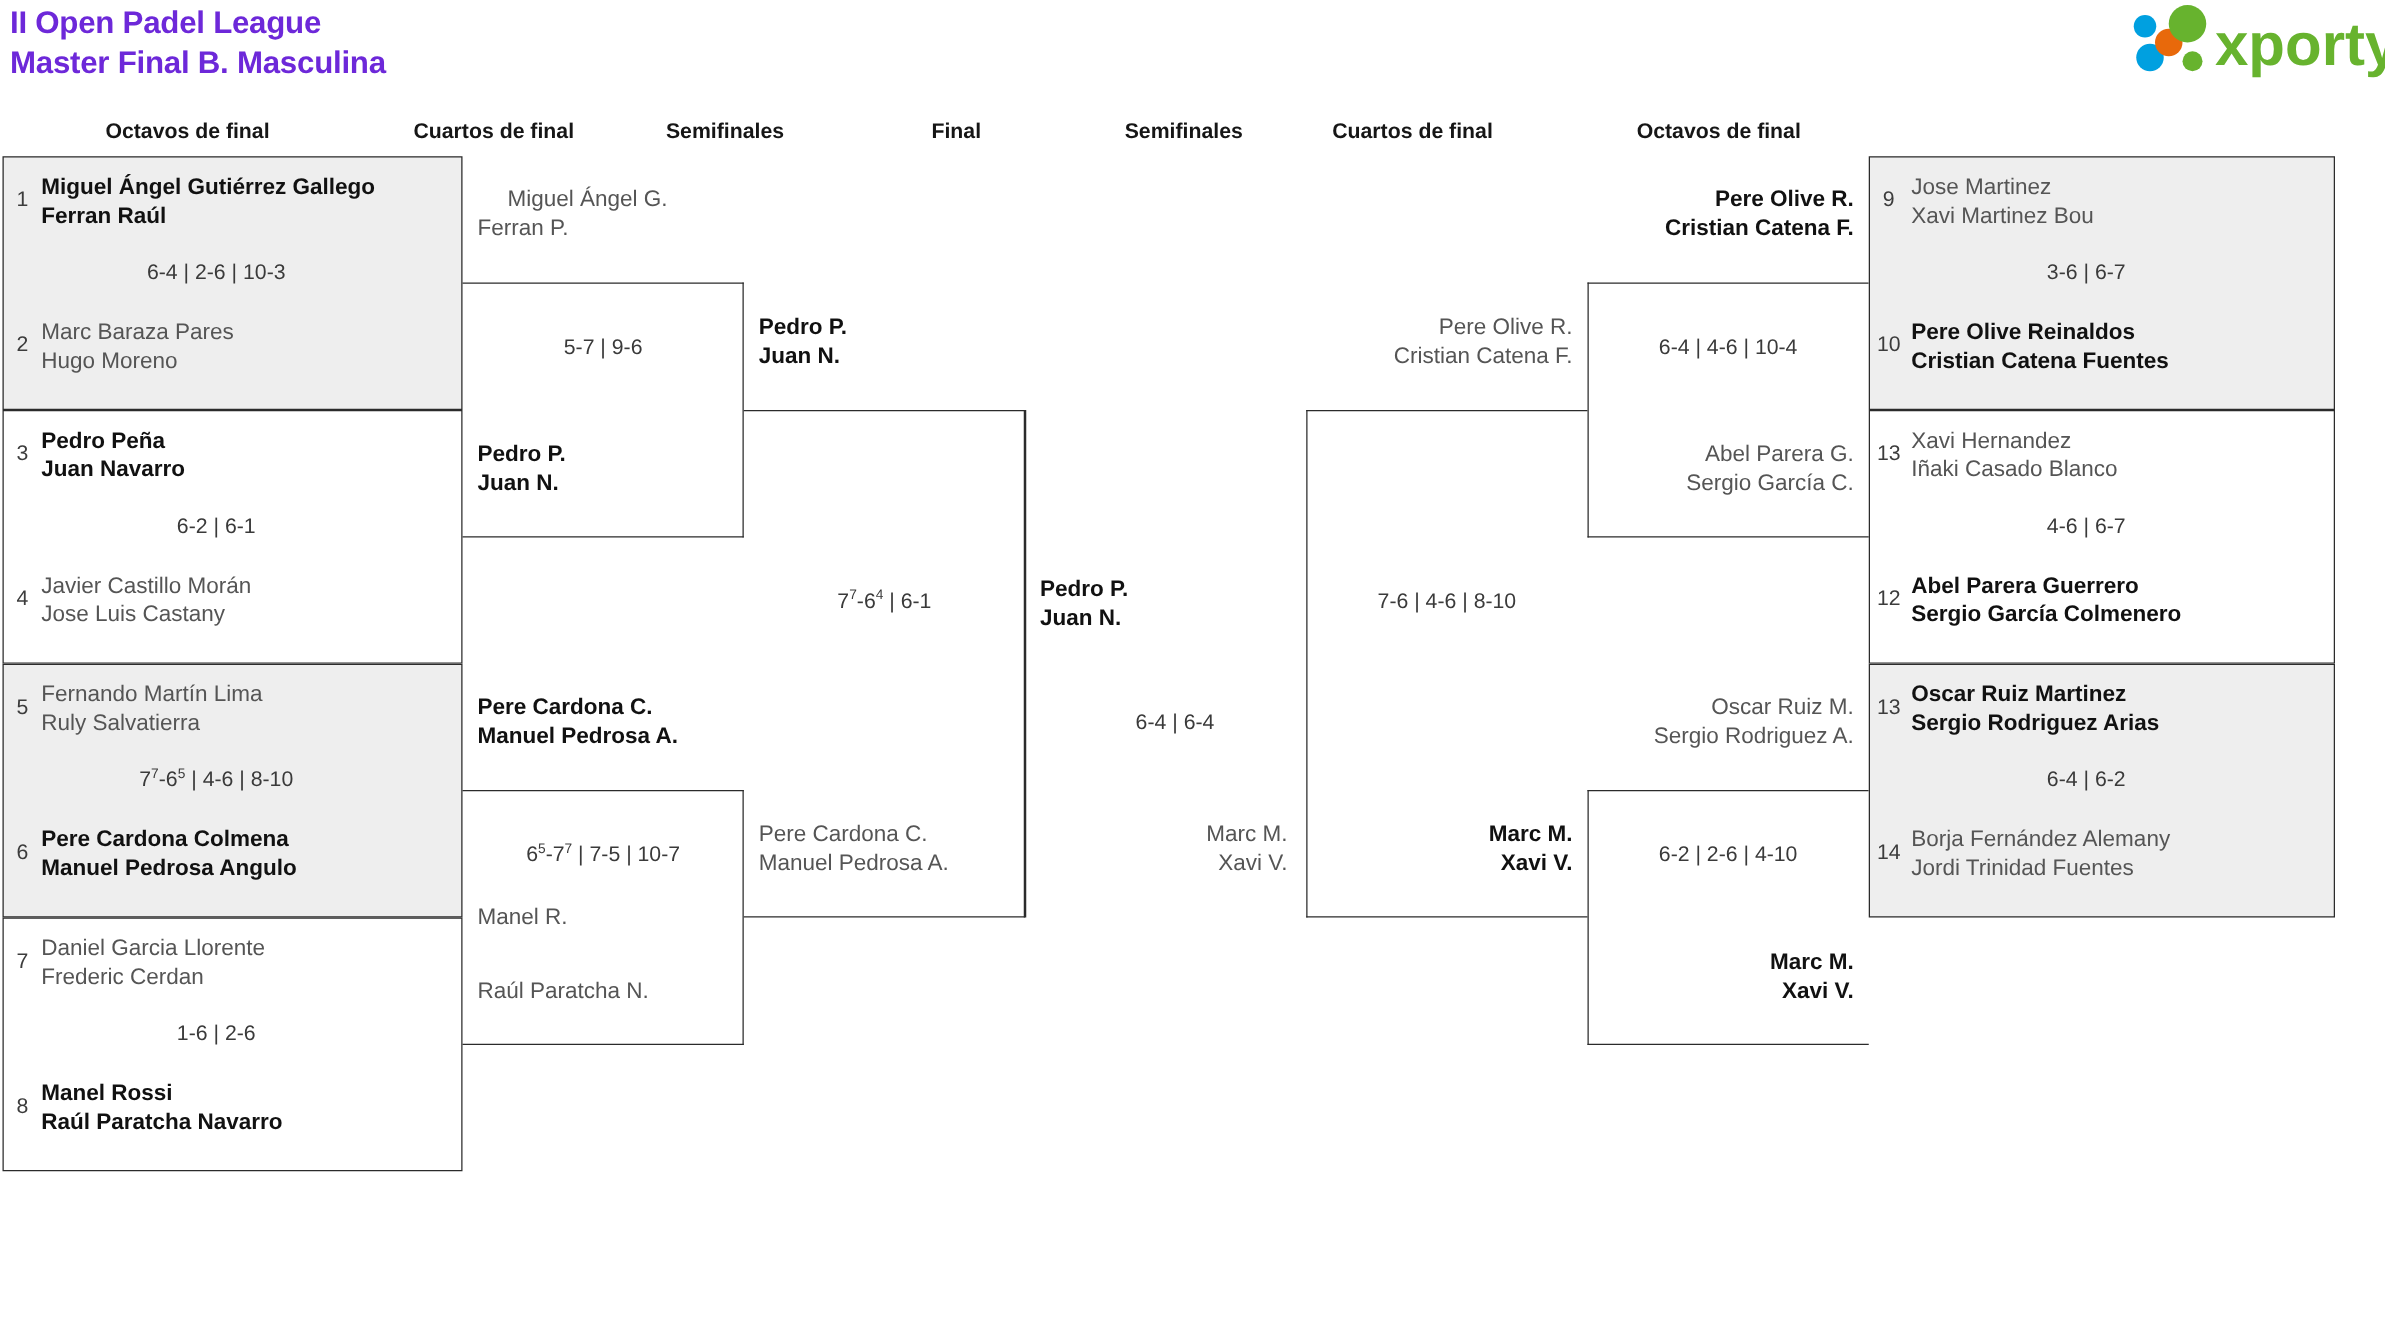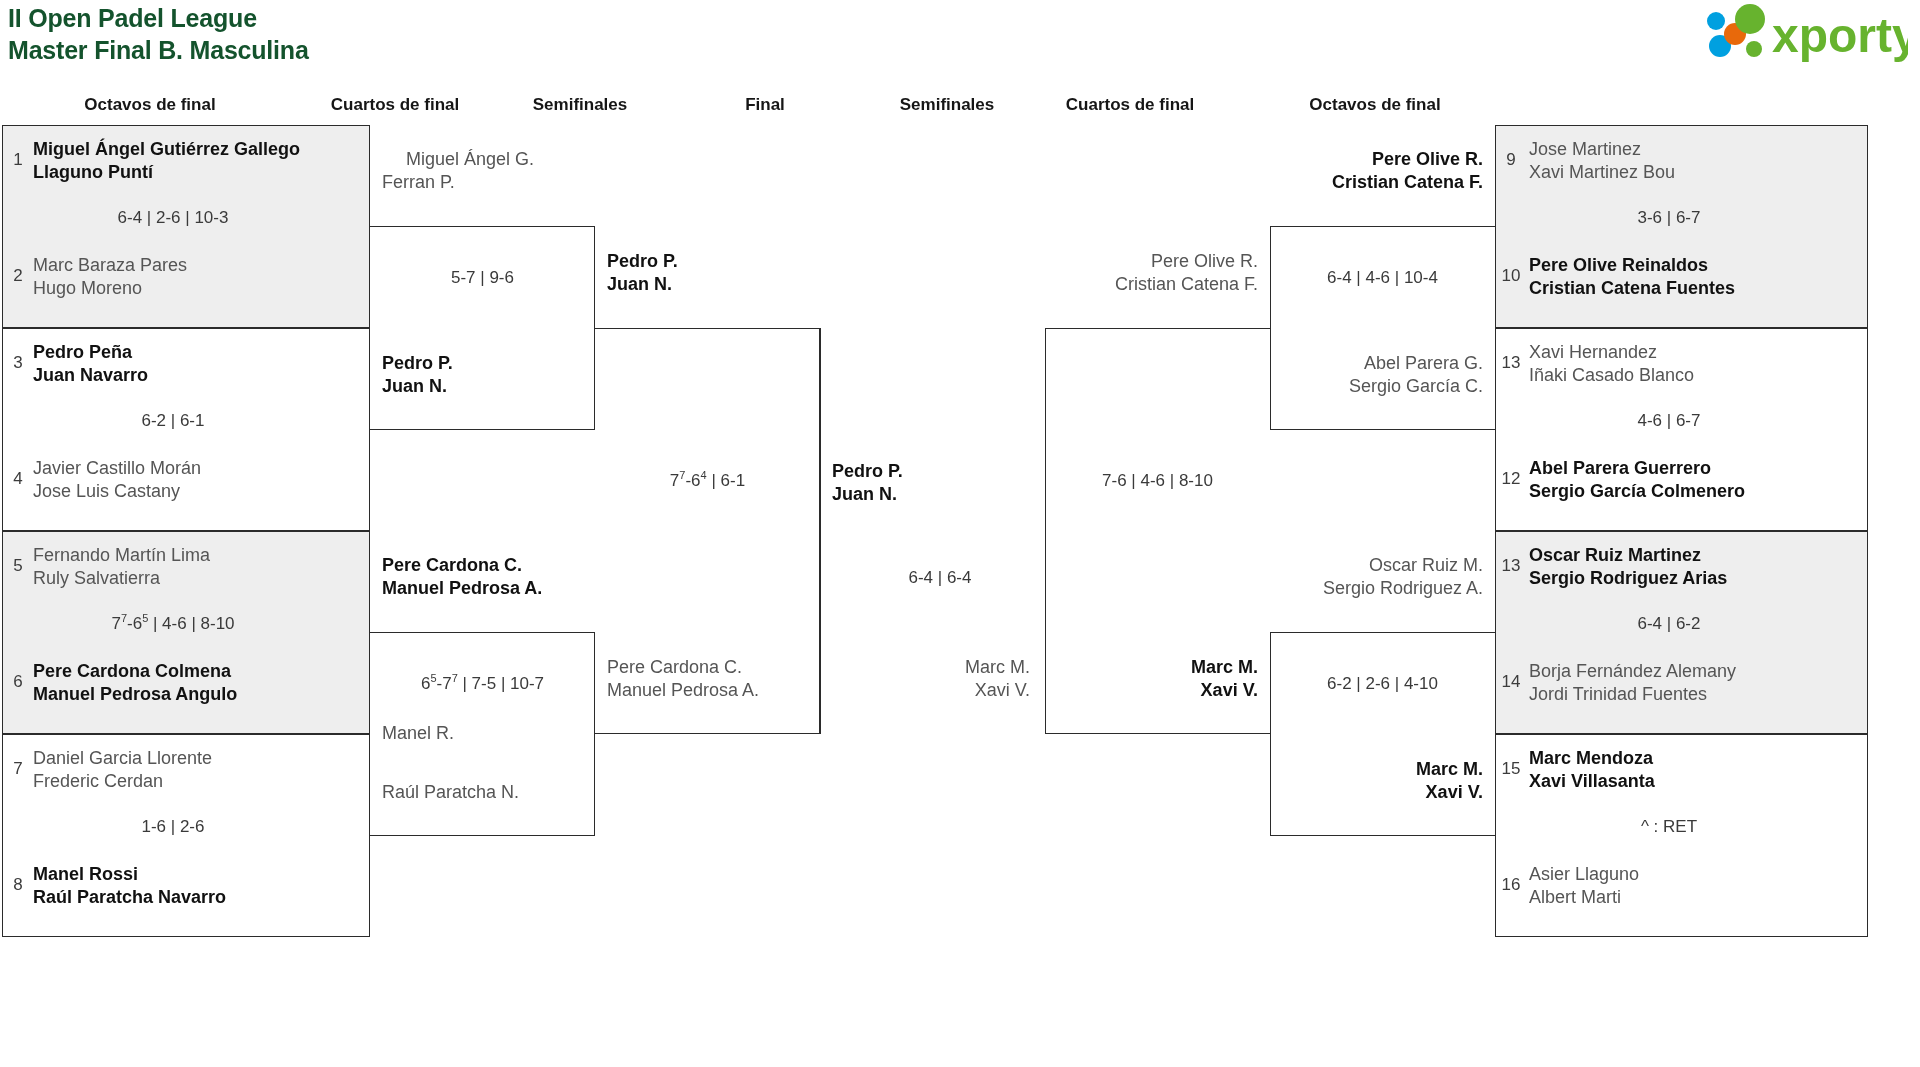--- a/index.html
+++ b/index.html
@@ -5,21 +5,21 @@
   html,body{margin:0;padding:0;}
   body{
     width:1920px;height:1067px;background:#ffffff;
     font-family:"Liberation Sans","DejaVu Sans",sans-serif;
     color:#1b1b1b;overflow:hidden;position:relative;
   }
   .stage{position:absolute;left:0;top:0;width:1920px;height:1067px;}
 
   
   .title{position:absolute;left:8px;top:2px;font-size:25px;font-weight:700;
-         line-height:32px;letter-spacing:-0.2px;color:#14532d;white-space:pre;}
+         line-height:32px;letter-spacing:-0.2px;color:#6d28d9;white-space:pre;}
   .logo{position:absolute;right:12px;top:4px;width:210px;height:58px;text-align:right;}
   .logo svg{display:block;}
 
   
   .round-hd{position:absolute;top:95px;font-size:17px;font-weight:700;
             color:#161616;text-align:center;}
 
   
   .oct-box{position:absolute;box-sizing:border-box;border:1px solid #2b2b2b;}
   .oct-box.shaded{background:#eeeeee;}
@@ -64,21 +64,21 @@
   <div class="round-hd" style="left:295px;width:200px;">Cuartos de final</div>
   <div class="round-hd" style="left:480px;width:200px;">Semifinales</div>
   <div class="round-hd" style="left:665px;width:200px;">Final</div>
   <div class="round-hd" style="left:847px;width:200px;">Semifinales</div>
   <div class="round-hd" style="left:1030px;width:200px;">Cuartos de final</div>
   <div class="round-hd" style="left:1275px;width:200px;">Octavos de final</div>
 
   <div class="oct-box shaded" style="left:2px;top:125px;width:368px;height:203px;">
     <div class="seed" style="left:2px;top:24px;">1</div>
     <div class="pl win" style="left:30px;top:12px;">Miguel Ángel Gutiérrez Gallego</div>
-    <div class="pl win" style="left:30px;top:35px;">Llaguno Puntí</div>
+    <div class="pl win" style="left:30px;top:35px;">Ferran Raúl</div>
     <div class="sc" style="left:30px;top:82px;width:280px;">6-4 | 2-6 | 10-3</div>
     <div class="seed" style="left:2px;top:140px;">2</div>
     <div class="pl lose" style="left:30px;top:128px;">Marc Baraza Pares</div>
     <div class="pl lose" style="left:30px;top:151px;">Hugo Moreno</div>
   </div>
 
   <div class="oct-box" style="left:2px;top:328px;width:368px;height:203px;">
     <div class="seed" style="left:2px;top:24px;">3</div>
     <div class="pl win" style="left:30px;top:12px;">Pedro Peña</div>
     <div class="pl win" style="left:30px;top:35px;">Juan Navarro</div>
@@ -180,23 +180,14 @@
   <div class="oct-box shaded" style="left:1495px;top:531px;width:373px;height:203px;">
     <div class="seed" style="left:2px;top:24px;">13</div>
     <div class="pl win" style="left:33px;top:12px;text-align:right;">Oscar Ruiz Martinez</div>
     <div class="pl win" style="left:33px;top:35px;">Sergio Rodriguez Arias</div>
     <div class="sc" style="left:33px;top:82px;width:280px;">6-4 | 6-2</div>
     <div class="seed" style="left:2px;top:140px;">14</div>
     <div class="pl lose" style="left:33px;top:128px;text-align:center;">Borja Fernández Alemany</div>
     <div class="pl lose" style="left:33px;top:151px;">Jordi Trinidad Fuentes</div>
   </div>
 
-  <div class="oct-box" style="left:1495px;top:734px;width:373px;height:203px;">
-    <div class="seed" style="left:2px;top:24px;">15</div>
-    <div class="pl win" style="left:33px;top:12px;">Marc Mendoza</div>
-    <div class="pl win" style="left:33px;top:35px;">Xavi Villasanta</div>
-    <div class="sc" style="left:33px;top:82px;width:280px;">^ : RET</div>
-    <div class="seed" style="left:2px;top:140px;">16</div>
-    <div class="pl lose" style="left:33px;top:128px;">Asier Llaguno</div>
-    <div class="pl lose" style="left:33px;top:151px;">Albert Marti</div>
-  </div>
 
 </div>
 
 </body></html>

